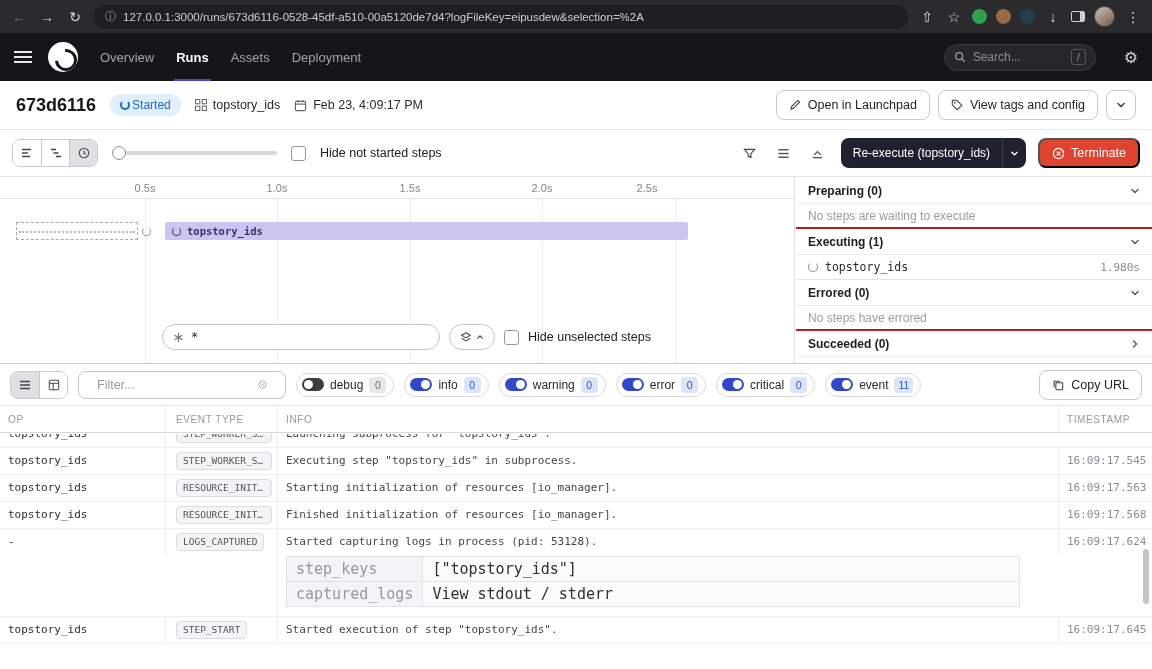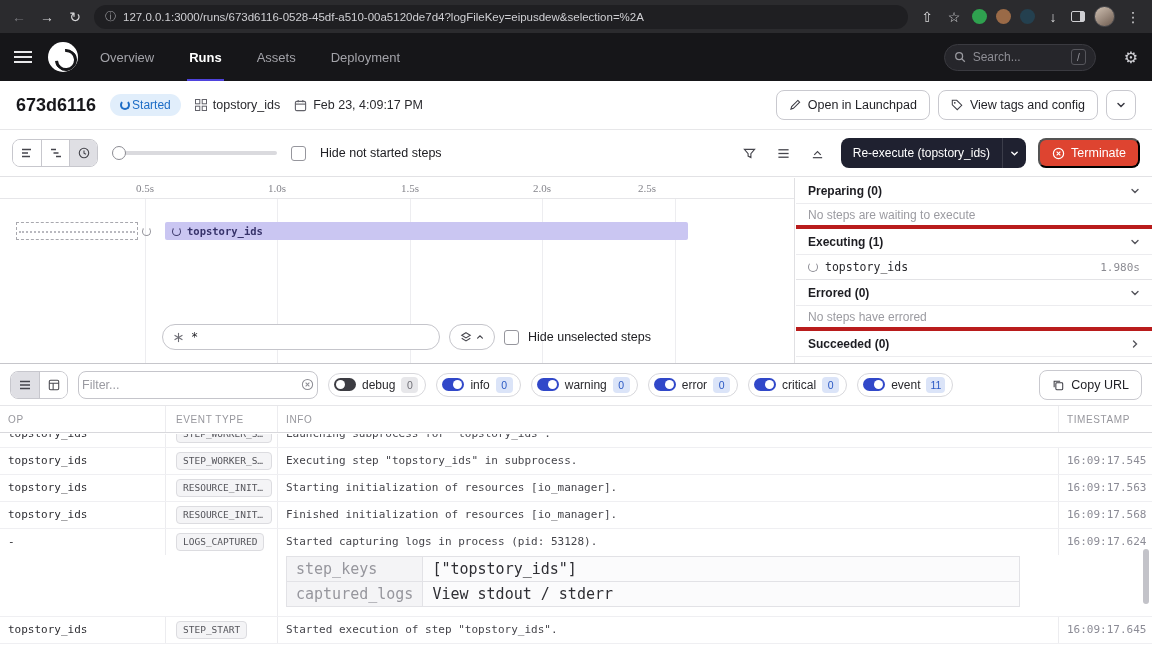--- a/index.html
+++ b/index.html
@@ -23,21 +23,21 @@
   .panel-ico { width:14px; height:11px; border:1.5px solid #cfcfd3; border-radius:2px; position:relative; }
   .panel-ico::after { content:""; position:absolute; right:0; top:0; bottom:0; width:4px; background:#cfcfd3; }
   .avatar { width:21px; height:21px; border-radius:50%; background:linear-gradient(145deg,#cfc0b2,#6e5c50); border:1px solid #4a4a4e; }
 
   
   .top-nav { position:absolute; top:33px; left:0; right:0; height:48px; background:#161619; display:flex; align-items:center; padding:0 14px; gap:16px; }
   .burger { width:18px; height:12px; border-top:2px solid #e8e8ea; border-bottom:2px solid #e8e8ea; position:relative; cursor:pointer; }
   .burger::after { content:""; position:absolute; left:0; right:0; top:3px; height:2px; background:#e8e8ea; }
   .logo { width:30px; height:30px; border-radius:50%; background:#fff; position:relative; overflow:hidden; }
   .logo::after { content:""; position:absolute; left:7px; top:7px; width:16px; height:16px; border:3.5px solid #17171a; border-radius:50%; border-left-color:transparent; transform:rotate(40deg); }
-  .nav-links { display:flex; gap:35px; margin-left:6px; }
+  .nav-links { display:flex; gap:22px; margin-left:6px; }
   .nav-link { position:relative; font-size:13px; color:#a2a2a8; cursor:pointer; }
   .nav-link.active { color:#fff; font-weight:bold; }
   .nav-link.active::after { content:""; position:absolute; left:-2px; right:-2px; bottom:-16px; height:2px; background:#4f43dd; }
   .nav-search { margin-left:auto; width:152px; height:27px; background:#26262b; border:1px solid #3a3a40; border-radius:14px; display:flex; align-items:center; gap:7px; padding:0 9px; cursor:text; }
   .nav-search svg { color:#9a9aa0; }
   .nav-search .ph { color:#8e8e95; font-size:12px; }
   .kbd { margin-left:auto; border:1px solid #56565c; border-radius:3px; color:#9a9aa0; font-size:10px; padding:0 5px; height:16px; line-height:15px; }
   .gear { color:#cfcfd4; font-size:16px; margin-left:12px; cursor:pointer; }
 
   
@@ -66,48 +66,48 @@
   .chk-label { font-size:12.5px; color:#202024; }
   .toolbar-right { margin-left:auto; display:flex; align-items:center; gap:12px; }
   .plain-ico { width:22px; height:22px; display:flex; align-items:center; justify-content:center; color:#45454c; cursor:pointer; }
   .btn-reexec { display:flex; border-radius:8px; overflow:hidden; background:#1f2130; color:#fff; font-size:12px; cursor:pointer; }
   .btn-reexec .main { display:flex; align-items:center; height:30px; padding:0 12px; }
   .btn-reexec .caret { width:24px; display:flex; align-items:center; justify-content:center; border-left:1px solid #3b3d4a; }
   .btn-terminate { display:flex; align-items:center; gap:6px; height:30px; padding:0 12px; border-radius:8px; background:#de4430; color:#fff; font-size:12.5px; cursor:pointer; }
 
   
   .gantt { position:absolute; top:178px; left:0; width:795px; height:185px; border-right:1px solid #e0e0e3; background:#fff; overflow:hidden; }
-  .axis-row { position:relative; height:21px; border-bottom:1px solid #e6e6e9;font-family:Liberation Serif, serif; }
+  .axis-row { position:relative; height:21px; border-bottom:1px solid #e6e6e9; }
   .tick { position:absolute; top:4px; font-size:11px; color:#84848b; transform:translateX(-50%); }
   .gridline { position:absolute; top:21px; bottom:0; width:1px; background:#ededf0; }
   .dotted-box { position:absolute; left:16px; top:44px; width:122px; height:18px; border:1px dashed #a8a8ae; }
   .dotted-box::after { content:""; position:absolute; left:2px; right:2px; top:50%; border-top:2px dotted #b9b9bf; }
   .pre-spin { position:absolute; left:142px; top:49px; width:9px; height:9px; border:1.5px solid #96969d; border-top-color:transparent; border-radius:50%; }
   .gantt-bar { position:absolute; left:165px; top:44px; width:523px; height:18px; background:#cac6f2; border-radius:2px; display:flex; align-items:center; gap:6px; padding:0 7px; cursor:pointer; }
   .ring.purple { width:9px; height:9px; border:1.5px solid #3f3b6e; border-top-color:transparent; }
   .bar-label { font-size:10.5px; font-weight:bold; color:#37336a; }
   .sel-row { position:absolute; left:162px; top:146px; display:flex; align-items:center; gap:9px; }
   .sel-input { width:278px; height:26px; border:1px solid #c5c5cb; border-radius:13px; background:#fff; display:flex; align-items:center; gap:7px; padding:0 10px; }
   .sel-input svg { color:#6d6d75; flex:0 0 auto; }
   .sel-input input { border:none; outline:none; width:100%; font-size:12px; color:#26262b; font-family:"DejaVu Sans Mono","Liberation Mono",monospace; background:transparent; }
   .layers-btn { width:46px; height:26px; border:1px solid #c5c5cb; border-radius:13px; background:#fff; display:flex; align-items:center; justify-content:center; gap:4px; color:#45454c; cursor:pointer; }
 
   
   .side-panel { position:absolute; top:178px; left:796px; right:0; height:185px; background:#fff; overflow:hidden; }
   .sp-head { height:26px; display:flex; align-items:center; padding:0 12px; font-size:12px; font-weight:bold; color:#1d1d22; border-bottom:1px solid #ececef; cursor:pointer; }
   .sp-head svg { margin-left:auto; color:#55555c; }
-  .sp-empty { height:25px; display:flex; align-items:center; padding:0 12px; font-size:12px; color:#9b9ba1; border-bottom:4px solid #b91c1c; }
+  .sp-empty { height:25px; display:flex; align-items:center; padding:0 12px; font-size:12px; color:#9b9ba1; border-bottom:2px solid #b91c1c; }
   .sp-step { height:25px; display:flex; align-items:center; gap:7px; padding:0 12px; border-bottom:1px solid #e3e3e6; font-size:11.5px; color:#2a2a2e; cursor:pointer; }
   .ring.gray { width:10px; height:10px; border:1.5px solid #8d8d95; border-top-color:transparent; }
   .sp-dur { margin-left:auto; font-size:11px; color:#8b8b92; }
 
   
   .log-panel { position:absolute; top:363px; left:0; right:0; height:306px; border-top:1px solid #c6c6cb; background:#fff; }
   .log-toolbar { height:42px; display:flex; align-items:center; gap:10px; padding:0 10px; border-bottom:1px solid #e6e6e9; }
-  .filter-box { width:240px; height:28px; border:1px solid #c5c5cb; border-radius:8px; display:flex; align-items:center; padding:0 3px; }
+  .filter-box { width:208px; height:28px; border:1px solid #c5c5cb; border-radius:8px; display:flex; align-items:center; padding:0 18px; }
   .filter-box input { flex:1; border:none; outline:none; font-size:12.5px; color:#26262b; background:transparent; font-family:"Liberation Sans",sans-serif; }
   .filter-box input::placeholder, .sel-input input::placeholder { color:#9a9aa1; }
   .filter-box svg { color:#8d8d94; cursor:pointer; }
   .level-pill { display:flex; align-items:center; gap:6px; height:24px; border:1px solid #d8d8dc; border-radius:12px; padding:0 7px 0 5px; font-size:12px; color:#2a2a2e; cursor:pointer; }
   .tgl { width:22px; height:13px; border-radius:7px; position:relative; flex:0 0 auto; }
   .tgl.on { background:#3148c9; }
   .tgl.off { background:#3c3c42; }
   .tgl::after { content:""; position:absolute; top:2px; width:9px; height:9px; border-radius:50%; background:#fff; }
   .tgl.on::after { right:2px; }
   .tgl.off::after { left:2px; }

